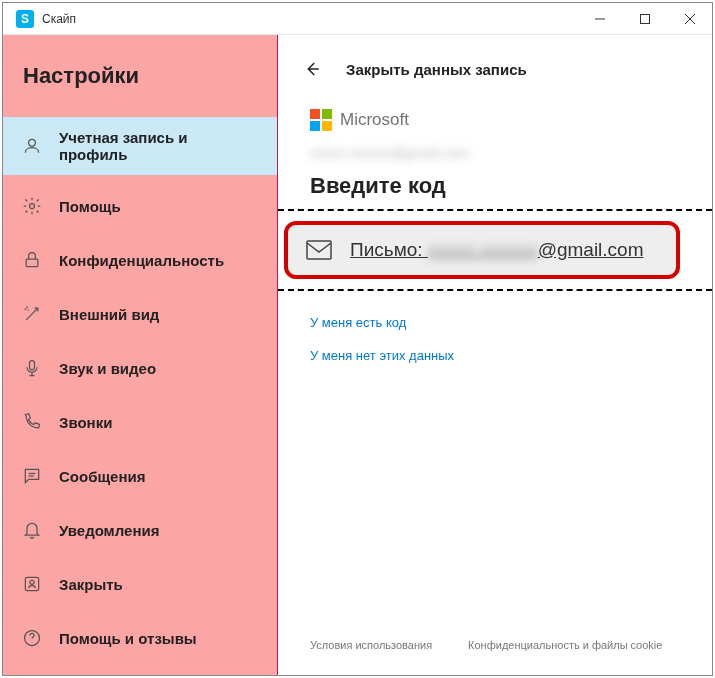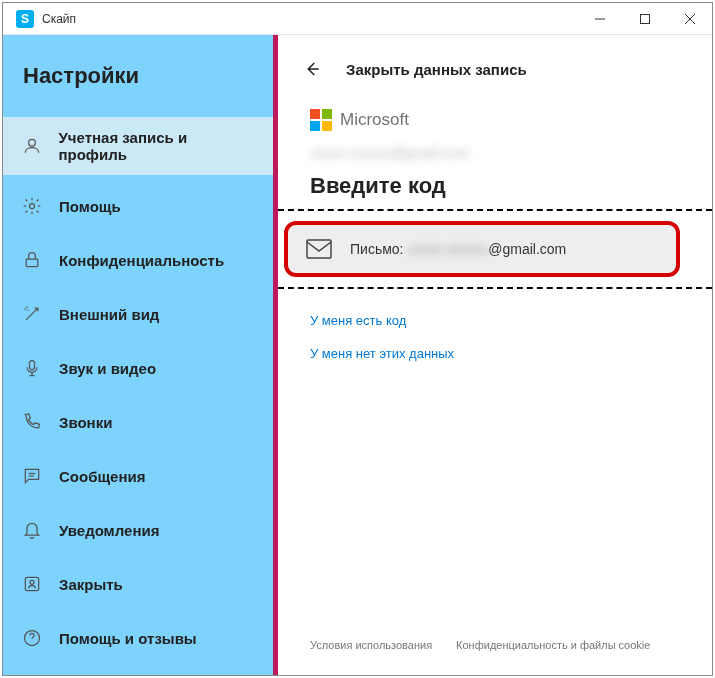--- a/index.html
+++ b/index.html
@@ -5,21 +5,21 @@
 * { margin: 0; padding: 0; box-sizing: border-box; font-family: 'Segoe UI', Tahoma, sans-serif; }
 body { background: #fff; width: 715px; height: 678px; overflow: hidden; }
 .window { width: 711px; height: 674px; border: 1px solid #888; margin: 2px; display: flex; flex-direction: column; background: #fff; }
 .titlebar { height: 32px; display: flex; align-items: center; background: #fff; border-bottom: 1px solid #e5e5e5; }
 .app-icon { width: 18px; height: 18px; background: #00aff0; color: #fff; border-radius: 3px; display: flex; align-items: center; justify-content: center; font-weight: bold; font-size: 12px; margin-left: 13px; margin-right: 8px; }
 .app-title { font-size: 12px; color: #333; flex: 1; }
 .win-controls { display: flex; }
 .win-btn { width: 45px; height: 32px; display: flex; align-items: center; justify-content: center; font-size: 12px; cursor: pointer; }
 .win-btn svg { width: 10px; height: 10px; }
 .body { flex: 1; display: flex; overflow: hidden; }
-.sidebar { width: 275px; background: #7dd3fc; border-right: 5px solid #be185d; padding-top: 18px; }
+.sidebar { width: 275px; background: #fca5a5; border-right: 1px solid #be185d; padding-top: 18px; }
 .sidebar-title { font-size: 22px; font-weight: 700; color: #222; padding: 10px 20px 20px 20px; }
 .sb-item { display: flex; align-items: center; padding: 12px 18px; font-size: 15px; color: #222; cursor: pointer; font-weight: 600; margin-top: 8px; }
 .sb-item.active { background: #cbe8f6; }
 .sb-icon { width: 22px; height: 22px; margin-right: 16px; display: flex; align-items: center; justify-content: center; color: #555; }
 .sb-icon svg { width: 20px; height: 20px; stroke: #555; stroke-width: 1.5; fill: none; }
 .main { flex: 1; padding: 18px 0 0 0; display: flex; flex-direction: column; }
 .main-header { display: flex; align-items: center; padding: 4px 22px 16px 22px; }
 .back-btn { width: 24px; height: 24px; display: flex; align-items: center; justify-content: center; cursor: pointer; margin-right: 22px; }
 .back-btn svg { width: 18px; height: 18px; stroke: #222; stroke-width: 2; fill: none; }
 .main-title { font-size: 15px; font-weight: 700; color: #222; }
@@ -27,25 +27,25 @@
 .ms-logo { display: flex; align-items: center; margin-bottom: 14px; }
 .ms-grid { width: 22px; height: 22px; display: grid; grid-template-columns: 1fr 1fr; grid-template-rows: 1fr 1fr; gap: 2px; margin-right: 8px; }
 .ms-red { background: #f25022; } .ms-green { background: #7fba00; } .ms-blue { background: #00a4ef; } .ms-yellow { background: #ffb900; }
 .ms-text { font-size: 17px; color: #737373; font-weight: 500; }
 .account-email { color: #bbb; font-size: 14px; filter: blur(4px); margin-bottom: 12px; }
 .enter-code { font-size: 22px; font-weight: 600; color: #222; margin-bottom: 10px; }
 .dashed-box { border-top: 2px dashed #000; border-bottom: 2px dashed #000; margin: 0 -32px; padding: 10px 32px 10px 6px; }
 .email-option { display: flex; align-items: center; padding: 14px 18px; background: #eee; cursor: pointer; border: 4px solid #d40000; border-radius: 12px; }
 .mail-icon { width: 26px; height: 20px; margin-right: 18px; }
 .mail-icon svg { width: 26px; height: 20px; stroke: #444; stroke-width: 1.5; fill: none; }
-.email-text { font-size: 14px; color: #333; }
+.email-text { font-size: 19px; color: #333; text-decoration: underline; }
 .email-blur { filter: blur(4px); color: #999; }
 .links { padding: 24px 0 0 0; }
 .link { font-size: 13px; color: #0078d4; cursor: pointer; display: block; margin-bottom: 18px; }
-.footer { padding: 0 32px 24px 32px; display: flex; gap: 24px; }
+.footer { padding: 0 32px 24px 32px; display: flex; gap: 36px; }
 .footer-link { font-size: 11px; color: #777; cursor: pointer; }
 </style>
 </head>
 <body>
 
 <div class="window">
   <div class="titlebar">
     <div class="app-icon">S</div>
     <div class="app-title">Скайп</div>
     <div class="win-controls">

